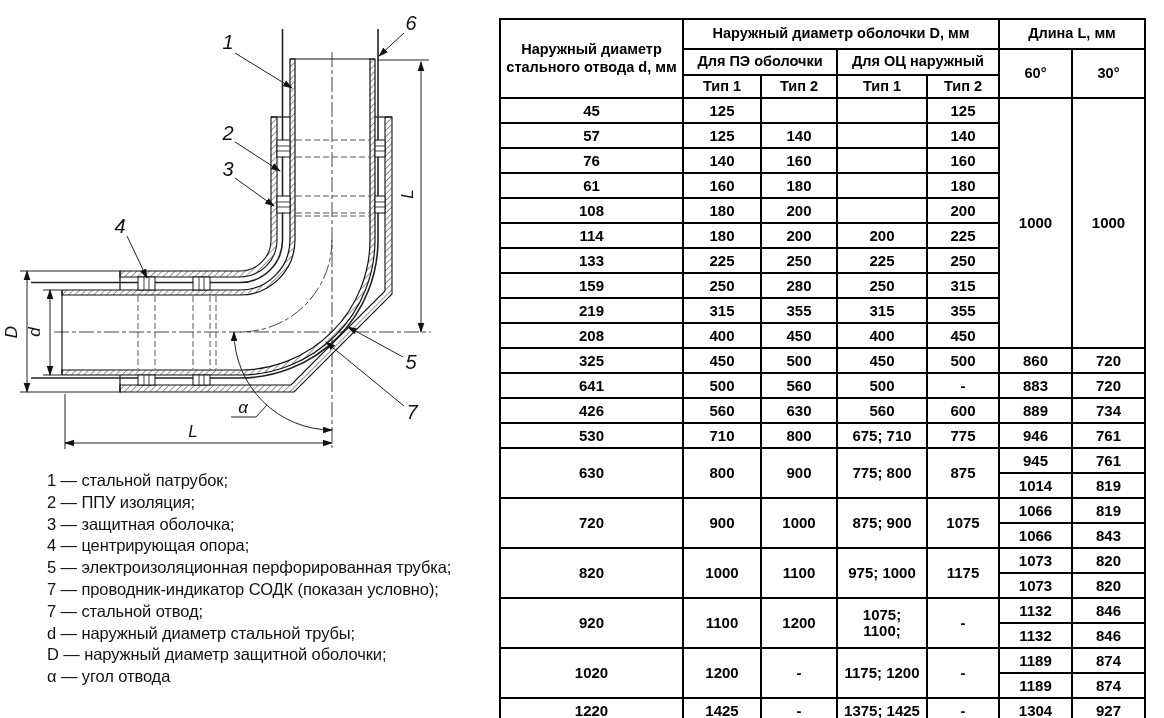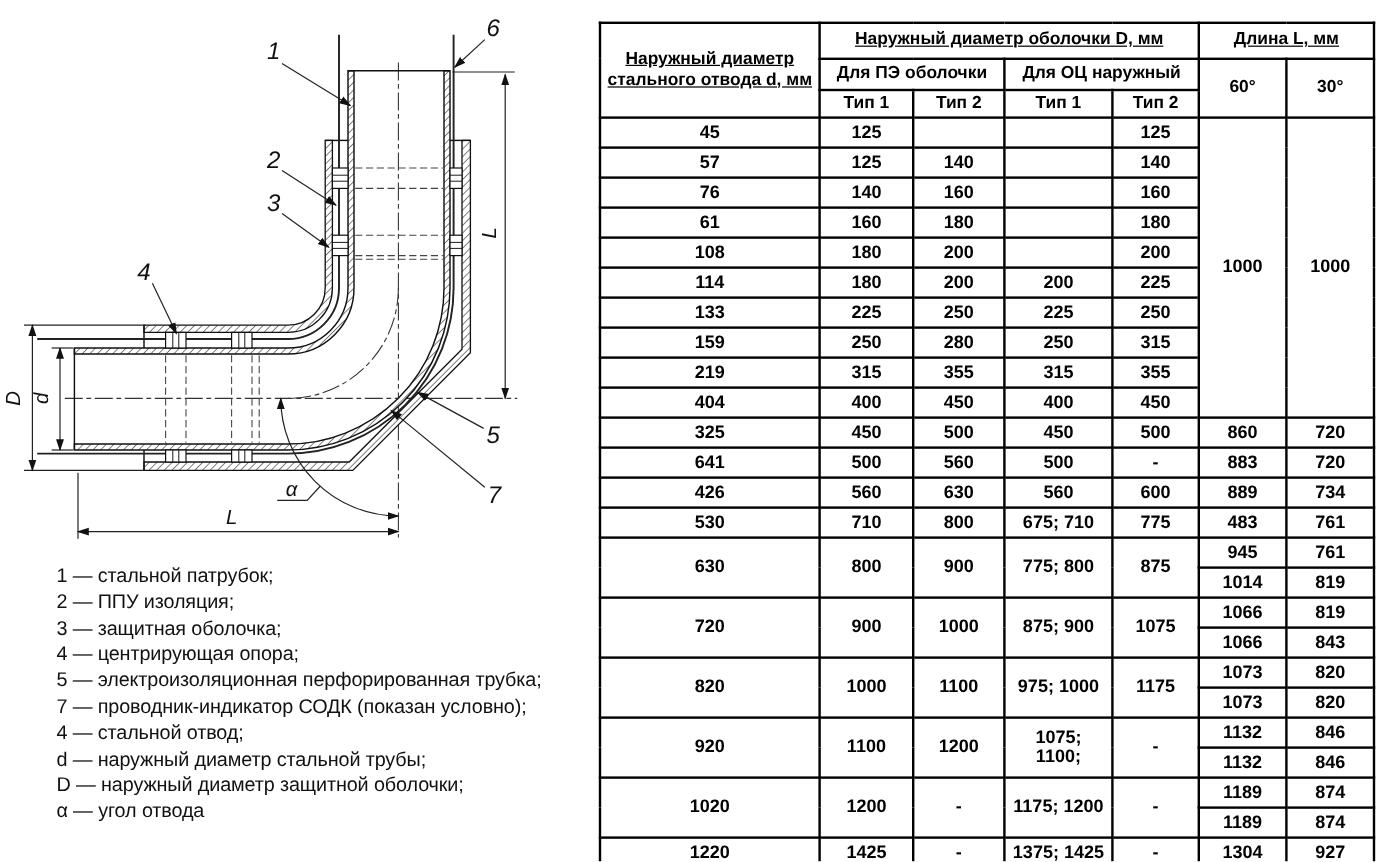--- a/index.html
+++ b/index.html
@@ -9,21 +9,21 @@
   .drawing{position:absolute;left:0;top:0;}
   .legend{position:absolute;left:47px;top:470px;font-size:16.5px;line-height:21.8px;
           color:#111;letter-spacing:-0.1px;white-space:nowrap;}
   
   .tbl{position:absolute;left:499px;top:18px;border-collapse:collapse;table-layout:fixed;
        font-family:"Liberation Sans",sans-serif;}
   .tbl th,.tbl td{border:2px solid #000;text-align:center;vertical-align:middle;
        padding:0;font-weight:bold;color:#000;background:#fff;}
   .tbl th{font-size:14.5px;line-height:1.2;}
   .tbl td{font-size:15px;height:23px;line-height:1.05;white-space:pre-line;}
-  .tbl thead tr:nth-child(1) th{height:28px;text-decoration:underline;}
+  .tbl thead tr:nth-child(1) th{height:28px;}
   .tbl thead tr:nth-child(2) th{height:24px;}
   .tbl thead tr:nth-child(3) th{height:21px;}
   
   .outline{fill:url(#hatch);stroke:#111;stroke-width:1.1;}
   .steel{fill:url(#hatch);stroke:#111;stroke-width:1.2;}
   .thin{fill:none;stroke:#222;stroke-width:1.6;}
   .cap{fill:none;stroke:#111;stroke-width:1.2;}
   .hidden-line{fill:none;stroke:#444;stroke-width:0.9;stroke-dasharray:6 3;}
   .centerline{fill:none;stroke:#333;stroke-width:0.9;stroke-dasharray:15 3 4 3;}
   .dimline{fill:none;stroke:#222;stroke-width:1;}
@@ -151,21 +151,21 @@
     </g>
   </svg>
 
   <div class="legend">
     <div class="legend-line">1 — стальной патрубок;</div>
     <div class="legend-line">2 — ППУ изоляция;</div>
     <div class="legend-line">3 — защитная оболочка;</div>
     <div class="legend-line">4 — центрирующая опора;</div>
     <div class="legend-line">5 — электроизоляционная перфорированная трубка;</div>
     <div class="legend-line">7 — проводник-индикатор СОДК (показан условно);</div>
-    <div class="legend-line">4 — стальной отвод;</div>
+    <div class="legend-line">7 — стальной отвод;</div>
     <div class="legend-line">d — наружный диаметр стальной трубы;</div>
     <div class="legend-line">D — наружный диаметр защитной оболочки;</div>
     <div class="legend-line">α — угол отвода</div>
   </div>
 
   <table class="tbl">
     <colgroup>
       <col style="width:183px">
         <col style="width:78px">
         <col style="width:76px">
@@ -253,21 +253,21 @@
           <td>315</td>
         </tr>
         <tr>
           <td>219</td>
           <td>315</td>
           <td>355</td>
           <td>315</td>
           <td>355</td>
         </tr>
         <tr>
-          <td>404</td>
+          <td>208</td>
           <td>400</td>
           <td>450</td>
           <td>400</td>
           <td>450</td>
         </tr>
         <tr>
           <td>325</td>
           <td>450</td>
           <td>500</td>
           <td>450</td>
@@ -292,21 +292,21 @@
           <td>600</td>
           <td>889</td>
           <td>734</td>
         </tr>
         <tr>
           <td>530</td>
           <td>710</td>
           <td>800</td>
           <td>675; 710</td>
           <td>775</td>
-          <td>483</td>
+          <td>946</td>
           <td>761</td>
         </tr>
         <tr>
           <td rowspan="2">630</td>
           <td rowspan="2">800</td>
           <td rowspan="2">900</td>
           <td rowspan="2">775; 800</td>
           <td rowspan="2">875</td>
           <td>945</td>
           <td>761</td>

